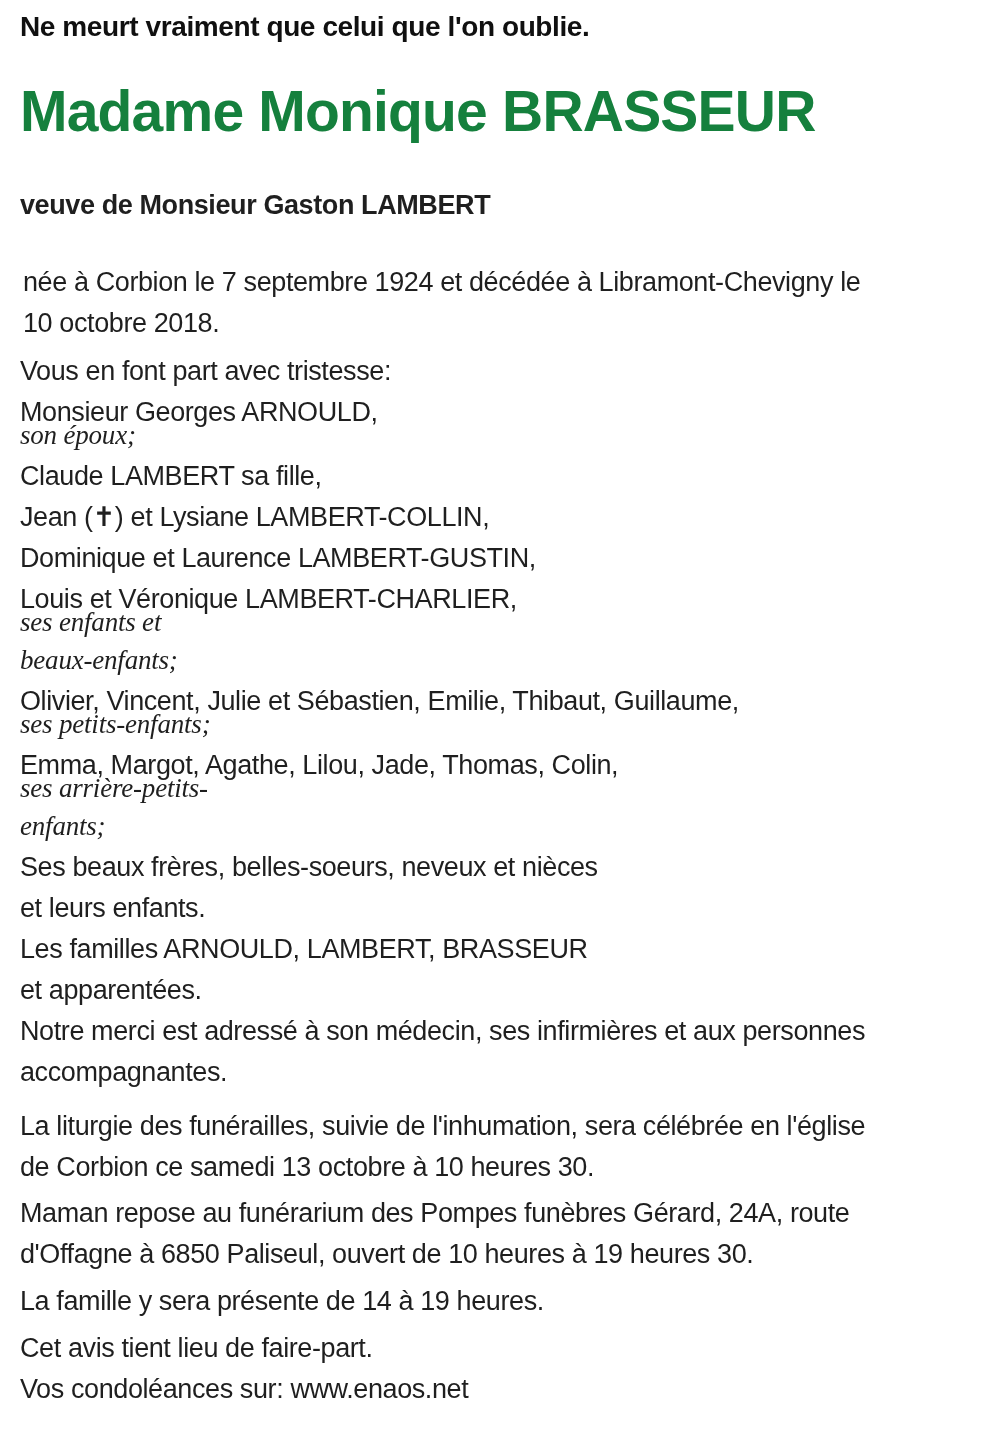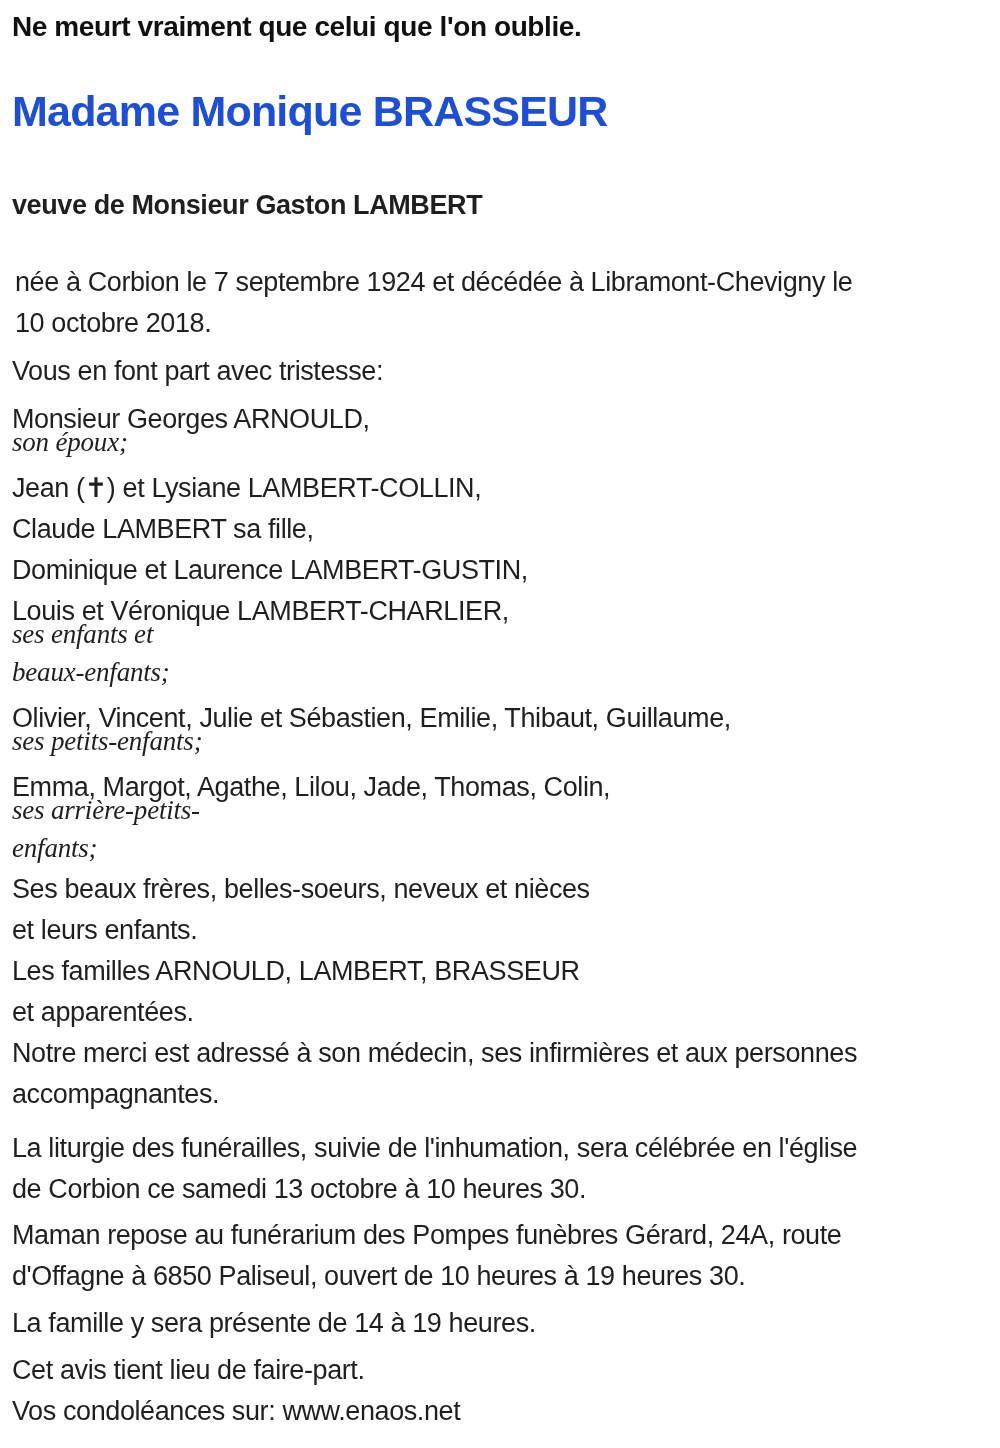--- a/index.html
+++ b/index.html
@@ -9,53 +9,53 @@
   }
   body {
     width: 1000px;
     height: 1448px;
     overflow: hidden;
     font-family: "Liberation Sans", "DejaVu Sans", sans-serif;
     color: #1f1f1f;
     -webkit-font-smoothing: antialiased;
   }
   .notice {
-    padding: 10px 14px 0 12px;
+    padding: 10px 14px 0 20px;
   }
   .line {
     font-size: 27px;
     line-height: 41px;
     letter-spacing: -0.4px;
     white-space: nowrap;
   }
   .quote {
     margin: 0 0 44px 0;
     font-size: 28px;
     line-height: 34px;
     font-weight: bold;
     color: #101010;
     letter-spacing: -0.4px;
   }
   .title {
     margin: 0 0 51px 0;
-    font-size: 43px;
+    font-size: 57px;
     line-height: 46px;
     font-weight: bold;
-    color: #1d4ed8;
+    color: #15803d;
     letter-spacing: -0.8px;
   }
   .subtitle {
     margin: 0 0 36px 0;
     font-weight: bold;
   }
   .birth-block {
     margin: 0 0 7px 3px;
   }
   .family-group {
-    margin: 7px 0 2px 0;
+    margin: 0 0 2px 0;
   }
   .role-line {
     text-align: left;
     font-style: italic;
     line-height: 38px;
     letter-spacing: -0.2px;
     white-space: nowrap;
     font-family: Liberation Serif, serif;
   }
   .role-lines > .role-line:first-child {
@@ -87,22 +87,22 @@
   <div class="line">Vous en font part avec tristesse:</div>
 
   <div class="family-group">
     <div class="line">Monsieur Georges ARNOULD,</div>
     <div class="role-lines">
       <div class="role-line line">son époux;</div>
     </div>
   </div>
 
   <div class="family-group">
+    <div class="line">Claude LAMBERT sa fille,</div>
     <div class="line">Jean (✝) et Lysiane LAMBERT-COLLIN,</div>
-    <div class="line">Claude LAMBERT sa fille,</div>
     <div class="line">Dominique et Laurence LAMBERT-GUSTIN,</div>
     <div class="line">Louis et Véronique LAMBERT-CHARLIER,</div>
     <div class="role-lines">
       <div class="role-line line">ses enfants et</div>
       <div class="role-line line">beaux-enfants;</div>
     </div>
   </div>
 
   <div class="family-group">
     <div class="line">Olivier, Vincent, Julie et Sébastien, Emilie, Thibaut, Guillaume,</div>

